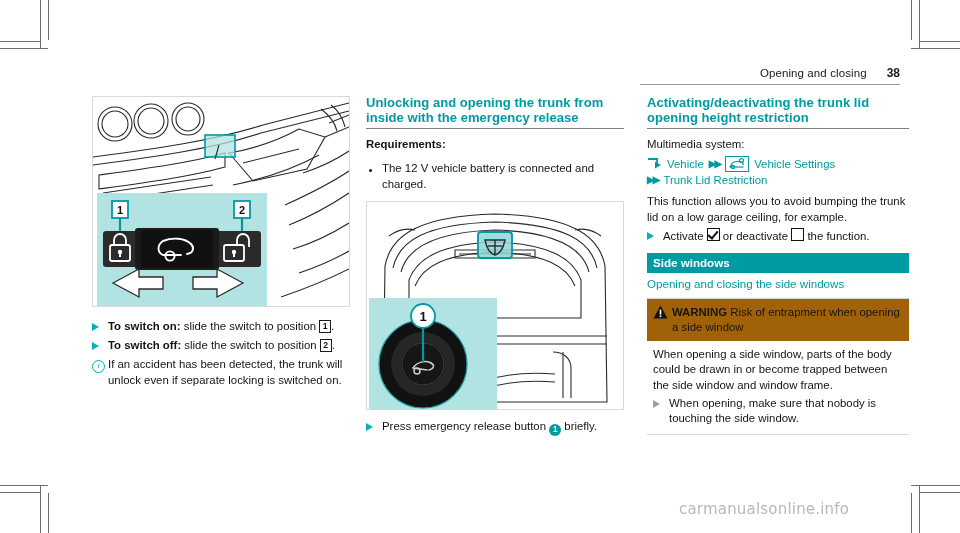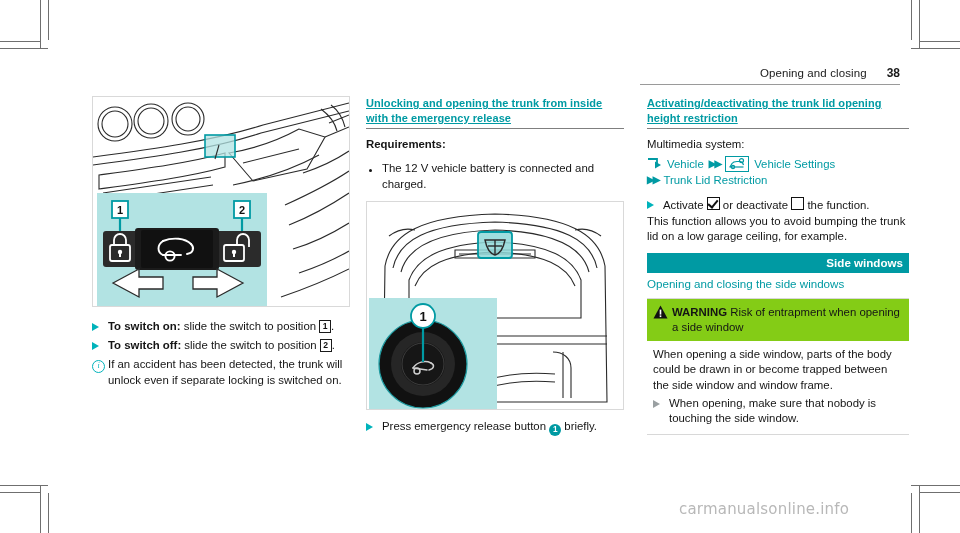--- a/index.html
+++ b/index.html
@@ -24,30 +24,29 @@
   .header-rule{position:absolute;left:640px;top:84px;width:260px;height:1px;background:#9a9a9a;}
 
   
   .col{position:absolute;top:96px;}
   .col-left{left:92px;width:258px;}
   .col-mid{left:366px;width:258px;}
   .col-right{left:647px;width:262px;}
 
   
   h2.sect{
-    margin:0;color:#009aa3;font-size:11px;line-height:14.6px;
-    font-weight:bold;letter-spacing:.05px;text-decoration:underline;
+    margin:0;color:#009aa3;font-size:13px;line-height:14.6px;
+    font-weight:bold;letter-spacing:.05px;
   }
   .rule{height:1px;background:#7f7f7f;margin-top:3px;margin-bottom:8px;}
 
   .band{
     background:#009aa3;color:#ffffff;font-weight:bold;
     font-size:11.6px;line-height:15px;padding:2px 6px 3px 6px;
     margin-bottom:3px;
-    text-align:right;
   }
   h3.subhead{
     margin:0;color:#009aa3;font-size:11.6px;line-height:15px;font-weight:normal;
   }
 
   
   .txt{font-size:11.4px;line-height:15.2px;color:#151515;}
   p.t{margin:0 0 0 0;}
   .gap{height:9px;}
   .gap-s{height:6px;}
@@ -98,21 +97,21 @@
   .navline{display:flex;align-items:center;flex-wrap:wrap;color:#009aa3;font-size:11.4px;line-height:16px;}
   .navline .nitem{margin-right:5px;text-align:center;}
   .chev{color:#009aa3;font-size:10px;letter-spacing:-2px;margin-right:5px;font-weight:bold;}
   .boxicon{
     display:inline-block;border:1.2px solid #009aa3;padding:1px 2px;margin-right:5px;
     line-height:0;background:#fff;
   }
 
   
   .warnbox{border-top:1px solid #d8d8d8;border-bottom:1px solid #d8d8d8;margin-top:7px;}
-  .warnhead{background:#84cc16;display:flex;padding:6px 7px 7px 6px;}
+  .warnhead{background:#a16207;display:flex;padding:6px 7px 7px 6px;}
   .warnhead .wicon{flex:0 0 auto;width:19px;}
   .warnhead .wtxt{flex:1 1 auto;font-size:11.4px;line-height:14.6px;color:#151515;}
   .warnbody{padding:6px 7px 8px 6px;}
 
   
   .fig{position:relative;background:#fff;border:1px solid #d9d9d9;overflow:hidden;}
   .fig svg{display:block;}
 
   
   .wm{
@@ -363,30 +362,30 @@
     </span>
     <span class="nitem">Vehicle Settings</span>
   </div>
   <div class="navline">
     <span class="chev">▶▶</span>
     <span class="nitem">Trunk Lid Restriction</span>
   </div>
 
   <div class="gap-s"></div>
 
+  <div class="txt">This function allows you to avoid bumping the trunk lid on a low garage ceiling, for example.</div>
+
   <div class="txt">
     <div class="row">
       <div class="mk"><span class="tri"></span></div>
       <div class="bd">
         <span>Activate </span><span class="chk"></span><span> or deactivate </span><span class="unchk"></span><span> the function.</span>
       </div>
     </div>
   </div>
-
-  <div class="txt">This function allows you to avoid bumping the trunk lid on a low garage ceiling, for example.</div>
 
   <div class="gap"></div>
 
   <div class="band">Side windows</div>
   <h3 class="subhead">Opening and closing the side windows</h3>
 
   <div class="warnbox">
     <div class="warnhead">
       <div class="wicon">
         <svg width="15" height="14" viewBox="0 0 15 14">

